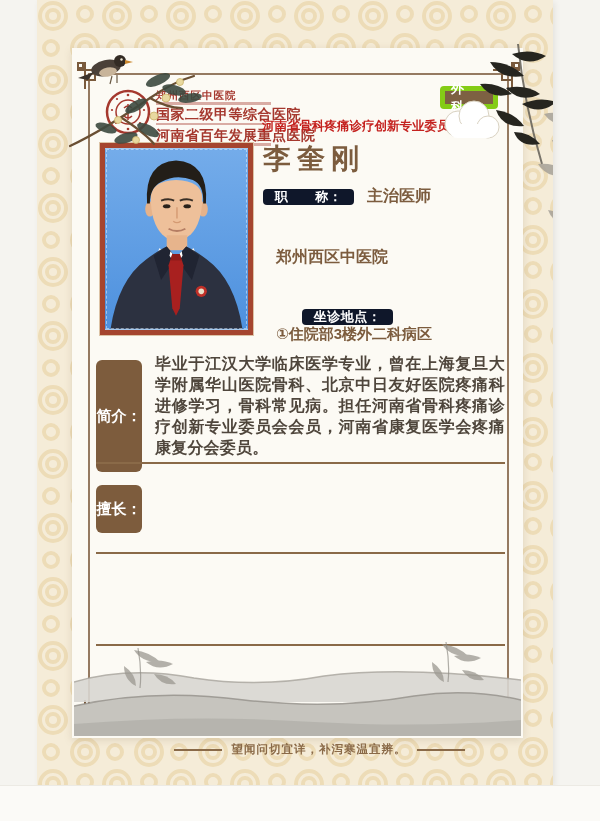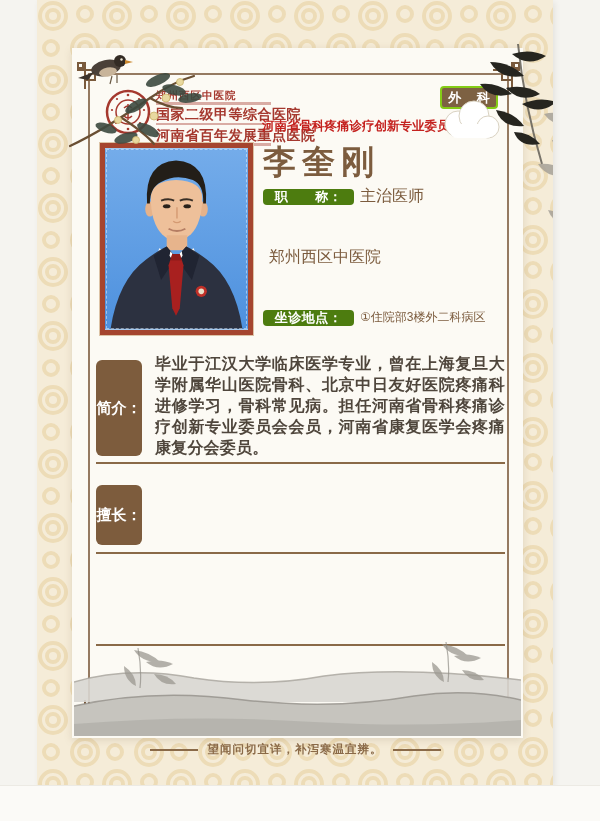--- a/index.html
+++ b/index.html
@@ -28,66 +28,66 @@
 
   
   .seal { position:absolute; left:32px; top:40px; width:48px; height:48px; }
   .logo-text { position:absolute; left:84px; top:42px; width:115px; }
   .logo-line { color:#a5382e; font-weight:bold; line-height:1.05; white-space:nowrap; }
   .logo-line.l1 { font-size:10.5px; letter-spacing:1px; }
   .logo-line.l2, .logo-line.l3 { font-size:14px; letter-spacing:.5px; }
   .logo-sub { height:2.5px; background:rgba(165,56,46,.4); margin:1px 0 2.5px 0; }
 
   .dept-badge { position:absolute; left:368px; top:38px; width:58px; height:23px;
-    background:#7d6142; border:2px solid #84cc16; border-radius:4px;
+    background:#7d6142; border:5px solid #84cc16; border-radius:4px;
     color:#fff; font-weight:bold; font-size:13px; letter-spacing:6px;
     display:flex; align-items:center; justify-content:center; padding-left:6px; }
 
   .assoc-title { position:absolute; left:190px; top:70px; width:255px;
     color:#c4221f; font-weight:bold; font-size:12.5px; white-space:nowrap; }
 
   
   .photo { position:absolute; left:28px; top:95px; width:153px; height:192px;
     border:5px solid #a5452f; box-shadow:0 0 0 1px #dcc3a6, inset 0 0 0 1px rgba(255,255,255,.45);
     background:#5a9de2; }
   .photo svg { display:block; width:100%; height:100%; }
   .photo-inner { position:absolute; inset:1px; border:1px dashed rgba(255,255,255,.45); pointer-events:none; }
 
   
   .doc-name { position:absolute; left:191px; top:92px; color:#7c5c3e;
-    font-size:33px; font-weight:bold; letter-spacing:6px; white-space:nowrap; }
+    font-size:28px; font-weight:bold; letter-spacing:6px; white-space:nowrap; }
   .info-row { position:absolute; left:191px; display:flex; align-items:center; }
-  .row-title { top:138px; } .row-unit { top:199px; } .row-loc { top:261px; }
-  .info-label { width:91px; height:16px; background:#4d7c0f; border-radius:4px;
+  .row-title { top:138px; } .row-unit { top:199px; } .row-loc { top:261px;flex-direction:column; }
+  .info-label { width:91px; height:16px; background:#0f172a; border-radius:4px;
     color:#fff; font-weight:bold; font-size:13px; display:flex; align-items:center;
     justify-content:center; white-space:nowrap; letter-spacing:.5px; }
-  .info-value { margin-left:6px; color:#7c5c3e; font-weight:normal; font-size:16px; white-space:nowrap; }
-  .row-loc .info-value { font-size:12px; }
+  .info-value { margin-left:13px; color:#7c5c3e; font-weight:bold; font-size:16px; white-space:nowrap; }
+  .row-loc .info-value { font-size:15px; }
 
   
   .section-label { position:absolute; left:24px; width:46px; background:#7d5c3d;
     border-radius:6px; color:#fff; font-weight:bold; font-size:15px;
     display:flex; align-items:center; justify-content:center; }
   .section-text { position:absolute; left:83px; width:350px; color:#4f463c;
     font-weight:bold; font-size:16px; line-height:21px; text-align:justify;
     letter-spacing:.2px; }
-  .lbl-intro { top:312px; height:96px;font-family:Liberation Mono, monospace; } .txt-intro { top:305px; }
-  .lbl-skill { top:437px; height:60px; } .txt-skill { top:434px; }
+  .lbl-intro { top:312px; height:112px;font-family:Liberation Mono, monospace; } .txt-intro { top:305px; }
+  .lbl-skill { top:437px; height:48px; } .txt-skill { top:434px; }
   .lbl-honor { top:531px; height:54px; } .txt-honor { top:527px; }
   .divider { position:absolute; left:24px; width:409px; height:2px; background:#8a6a48; }
   .div1 { top:414px; } .div2 { top:504px; } .div3 { top:596px; }
 
   
   .mountains { position:absolute; left:2px; top:592px; width:447px; height:96px; }
   .paint-tl { position:absolute; left:-10px; top:-2px; width:180px; height:118px; }
   .bamboo-tr { position:absolute; left:388px; top:-4px; width:130px; height:205px; }
   .cloud { position:absolute; left:368px; top:46px; width:62px; height:50px; }
 
   
-  .motto { position:absolute; left:0; top:742px; width:516px; display:flex;
+  .motto { position:absolute; left:0; top:742px; width:564px; display:flex;
     align-items:center; justify-content:center; gap:10px; }
   .motto-line { width:48px; height:2px; background:#8a6a48; }
   .motto-text { color:#8a6a48; font-weight:bold; font-size:11.5px; letter-spacing:1px; white-space:nowrap; }
 </style>
 </head>
 <body>
 
 <div class="stage">
   <div class="poster">
 

